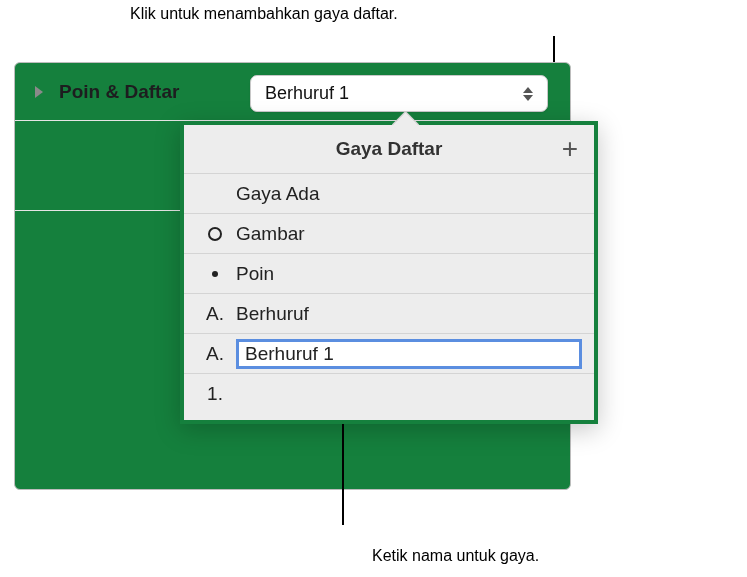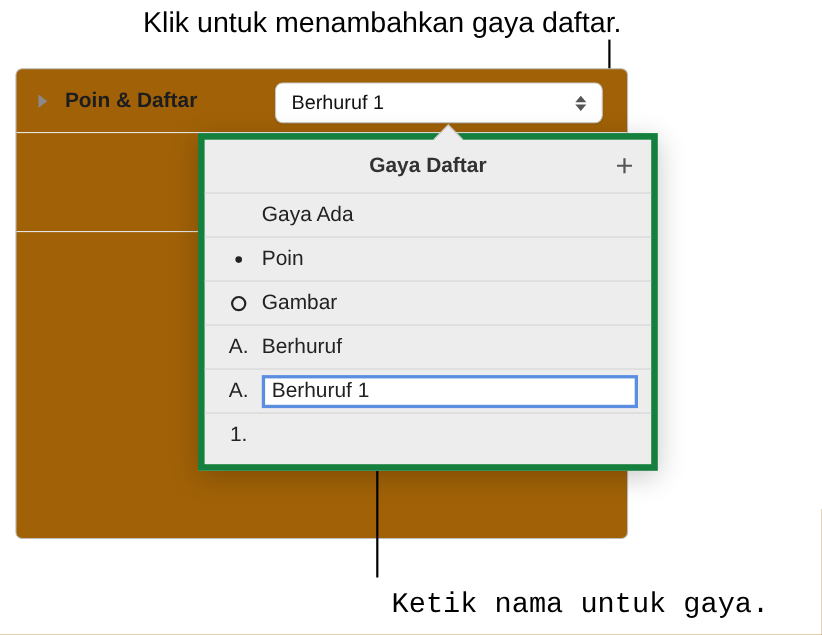--- a/index.html
+++ b/index.html
@@ -10,32 +10,31 @@
     body {
       font-family: -apple-system, BlinkMacSystemFont, "Helvetica Neue", sans-serif;
       background: #fff;
       width: 747px;
       height: 577px;
       position: relative;
       overflow: hidden;
     }
     .callout {
       position: absolute;
-      font-size: 26px;
+      font-size: 16px;
       color: #000;
       line-height: 1.3;
     }
     .callout-top {
       top: 4px;
       left: 130px;
     }
     .callout-bottom {
       bottom: 10px;
-      left: 356px;
-      font-family: Liberation Mono, monospace;
+      left: 372px;
     }
     .line {
       position: absolute;
       background: #000;
     }
     .line-top-v {
       width: 1.5px;
       height: 125px;
       top: 36px;
       left: 553px;
@@ -54,21 +53,21 @@
       bottom: 85px;
     }
     .inspector {
       position: absolute;
       top: 0;
       left: 0;
       width: 557px;
       height: 428px;
       border: 1px solid #bdbdbd;
       border-radius: 6px;
-      background: #a16207;
+      background: #15803d;
       overflow: visible;
     }
     .inspector-header {
       height: 58px;
       display: flex;
       align-items: center;
       padding: 0 20px;
       border-bottom: 1px solid #e5e5e5;
       position: relative;
       z-index: 0;
@@ -129,21 +128,21 @@
       border-left: 5px solid transparent;
       border-right: 5px solid transparent;
       border-top: 6px solid #555;
     }
     .popover {
       position: absolute;
       top: 58px;
       left: 165px;
       width: 418px;
       background: #ededed;
-      border: 6px solid #15803d;
+      border: 4px solid #15803d;
       border-radius: 0;
       box-shadow: 0 6px 24px rgba(0,0,0,0.22);
       padding-bottom: 6px;
       z-index: 5;
     }
     .popover::before {
       content: "";
       position: absolute;
       top: -10px;
       left: 212px;
@@ -248,30 +247,30 @@
       </div>
       <div class="list">
 
         <div class="list-item">
           <div class="preview-cell"></div>
           <span>Gaya Ada</span>
         </div>
 
         <div class="list-item">
           <div class="preview-cell">
+              <div class="circle-o"></div>
+            </div>
+          <span>Gambar</span>
+        </div>
+
+        <div class="list-item">
+          <div class="preview-cell">
               <div class="bullet-dot"></div>
             </div>
           <span>Poin</span>
-        </div>
-
-        <div class="list-item">
-          <div class="preview-cell">
-              <div class="circle-o"></div>
-            </div>
-          <span>Gambar</span>
         </div>
 
         <div class="list-item">
           <div class="preview-cell">A.</div>
           <span>Berhuruf</span>
         </div>
 
         <div class="list-item editing">
           <div class="preview-cell">A.</div>
           <div class="edit-field">Berhuruf 1</div>

